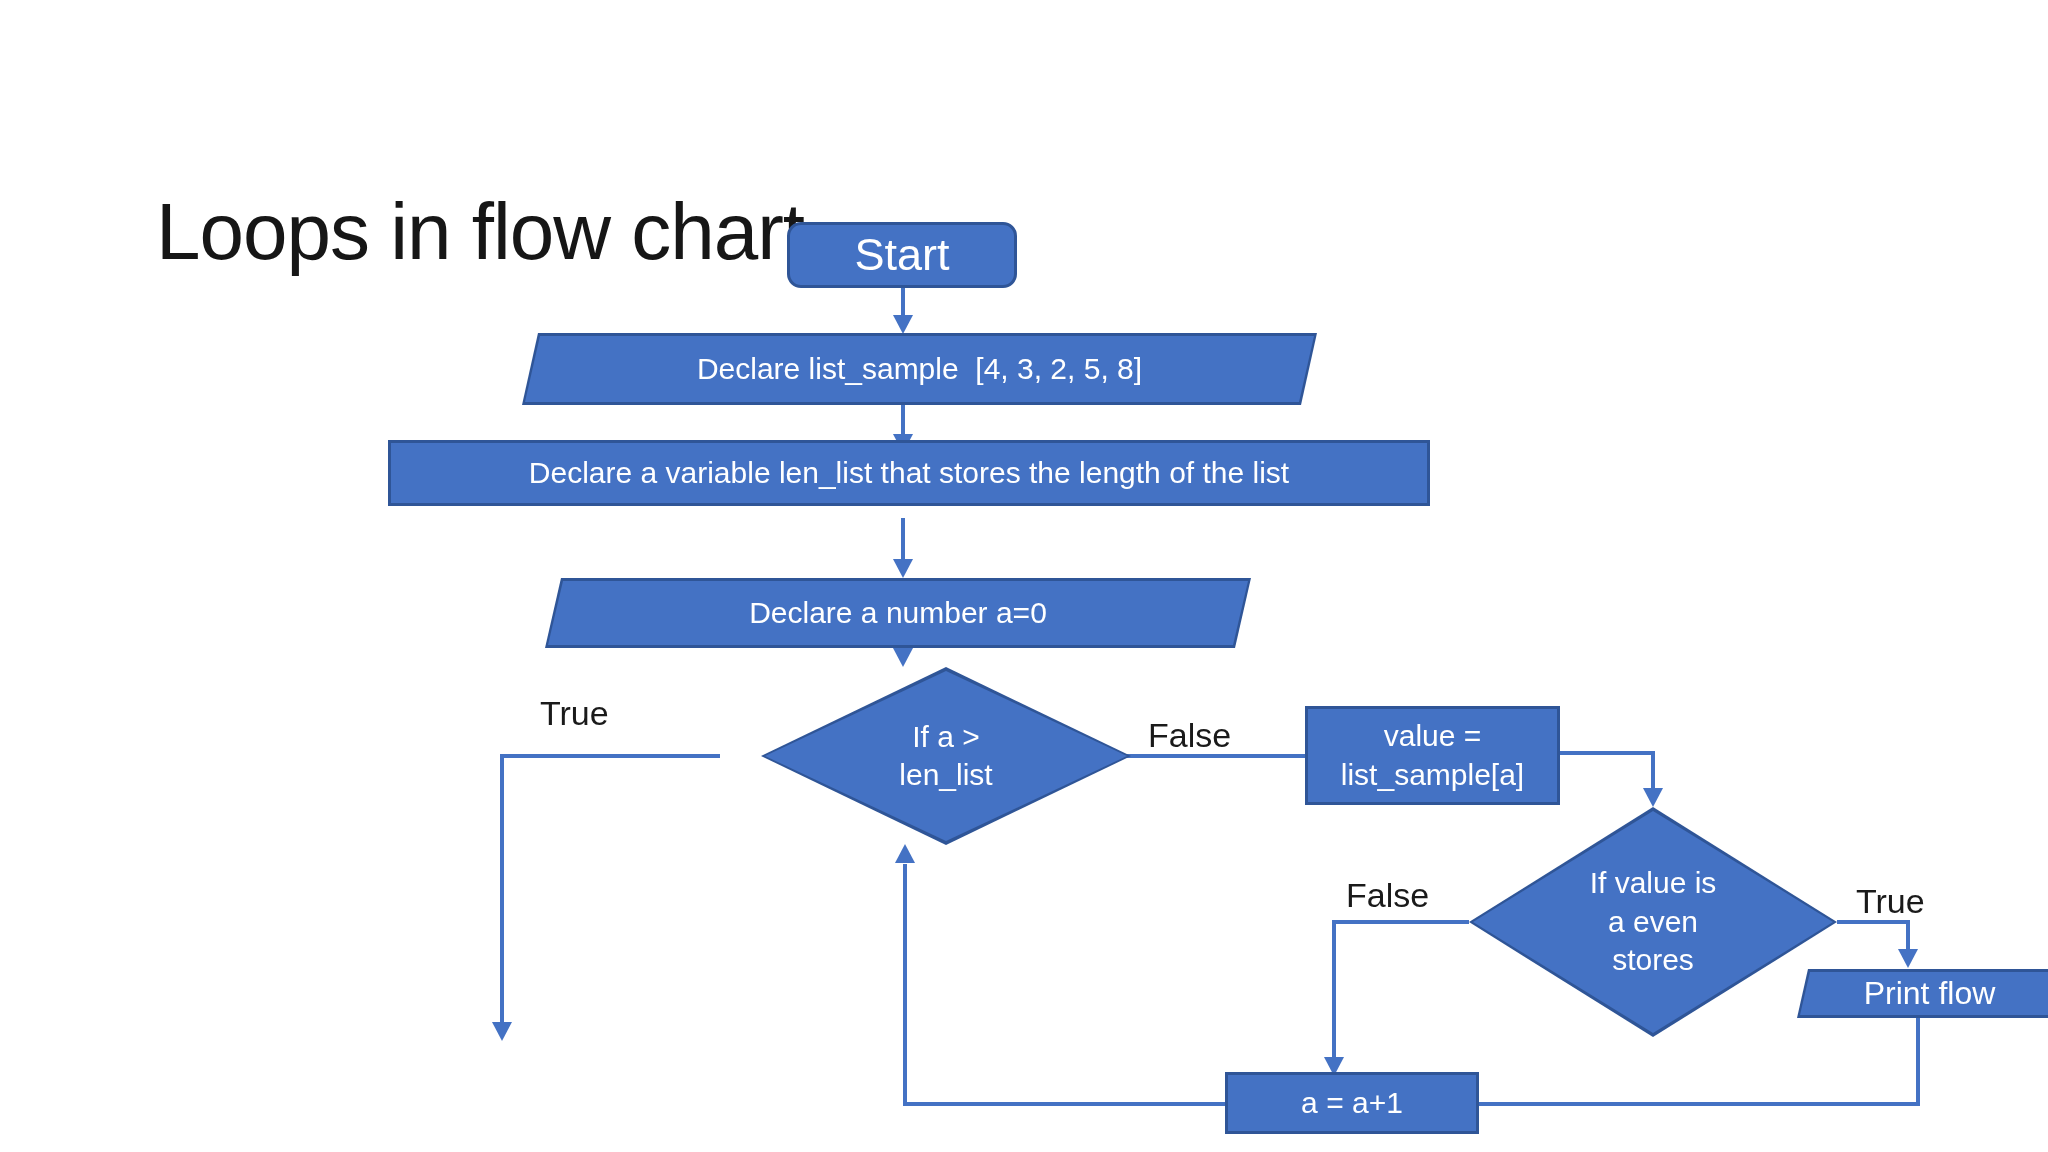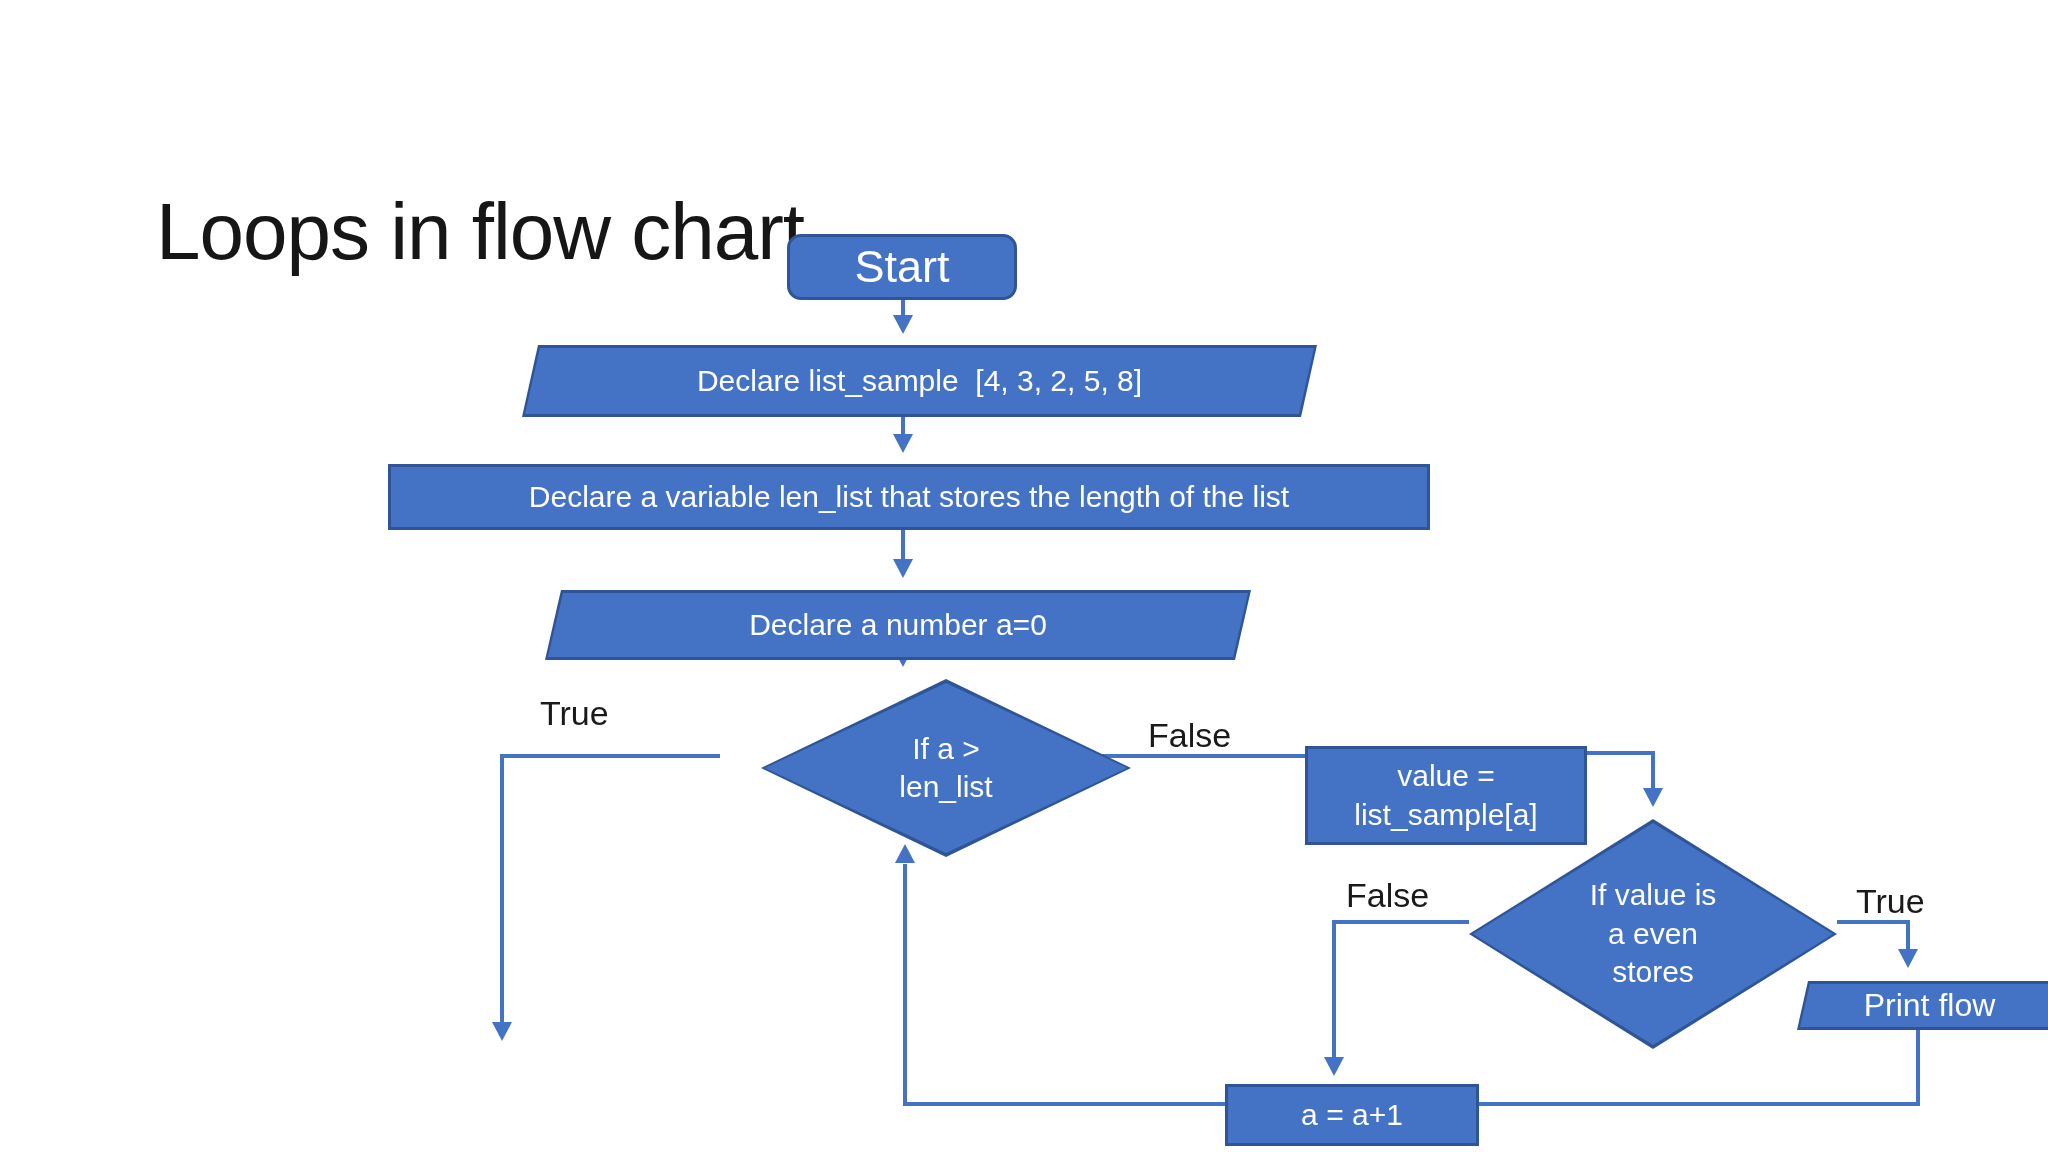--- a/index.html
+++ b/index.html
@@ -19,21 +19,21 @@
     font-weight: 300;
     letter-spacing: -1px;
     color: var(--title, #161616);
     white-space: nowrap;
   }
   
   svg.connectors { position: absolute; left: 0; top: 0; z-index: 1; }
   .edge { stroke: var(--line, #4472C4); stroke-width: 4; fill: none; }
   .arrowhead { fill: var(--line, #4472C4); stroke: none; }
   
-  .shape { position: absolute; z-index: 2; margin-top: 12px; }
+  .shape { position: absolute; z-index: 2; }
   .shape .txt {
     position: absolute; inset: 0; z-index: 3;
     display: flex; flex-direction: column;
     align-items: center; justify-content: center;
     color: var(--stext, #ffffff);
     text-align: center;
     line-height: 1.28;
   }
   .terminator {
     background: var(--fill, #4472C4);
@@ -112,42 +112,42 @@
       </div>
   </div>
 
   <div class="shape para-outer" style="left:522px; top:333px; width:795px; height:72px;">
     <div class="para-inner"></div>
     <div class="txt fs-shape">
         <span class="keep-ws">Declare list_sample  [4, 3, 2, 5, 8]</span>
       </div>
   </div>
 
-  <div class="shape rect" style="left:388px; top:452px; width:1042px; height:66px;">
+  <div class="shape rect" style="left:388px; top:440px; width:1042px; height:66px;">
     <div class="txt fs-shape">
         <span>Declare a variable len_list that stores the length of the list</span>
       </div>
   </div>
 
   <div class="shape para-outer" style="left:545px; top:578px; width:706px; height:70px;">
     <div class="para-inner"></div>
     <div class="txt fs-shape">
         <span>Declare a number a=0</span>
       </div>
   </div>
 
   <div class="shape diamond-outer" style="left:761px; top:667px; width:370px; height:178px;">
     <div class="diamond-inner"></div>
     <div class="txt fs-shape">
       <span>If a &gt;</span>
       <span>len_list</span>
     </div>
   </div>
 
-  <div class="shape rect" style="left:1305px; top:734px; width:282px; height:99px;padding-left:8px;">
+  <div class="shape rect" style="left:1305px; top:706px; width:255px; height:99px;padding-left:8px;">
     <div class="txt fs-shape">
       <span>value =</span>
       <span>list_sample[a]</span>
     </div>
   </div>
 
   <div class="shape diamond-outer" style="left:1469px; top:807px; width:368px; height:230px;">
     <div class="diamond-inner"></div>
     <div class="txt fs-shape">
       <span>If value is</span>

